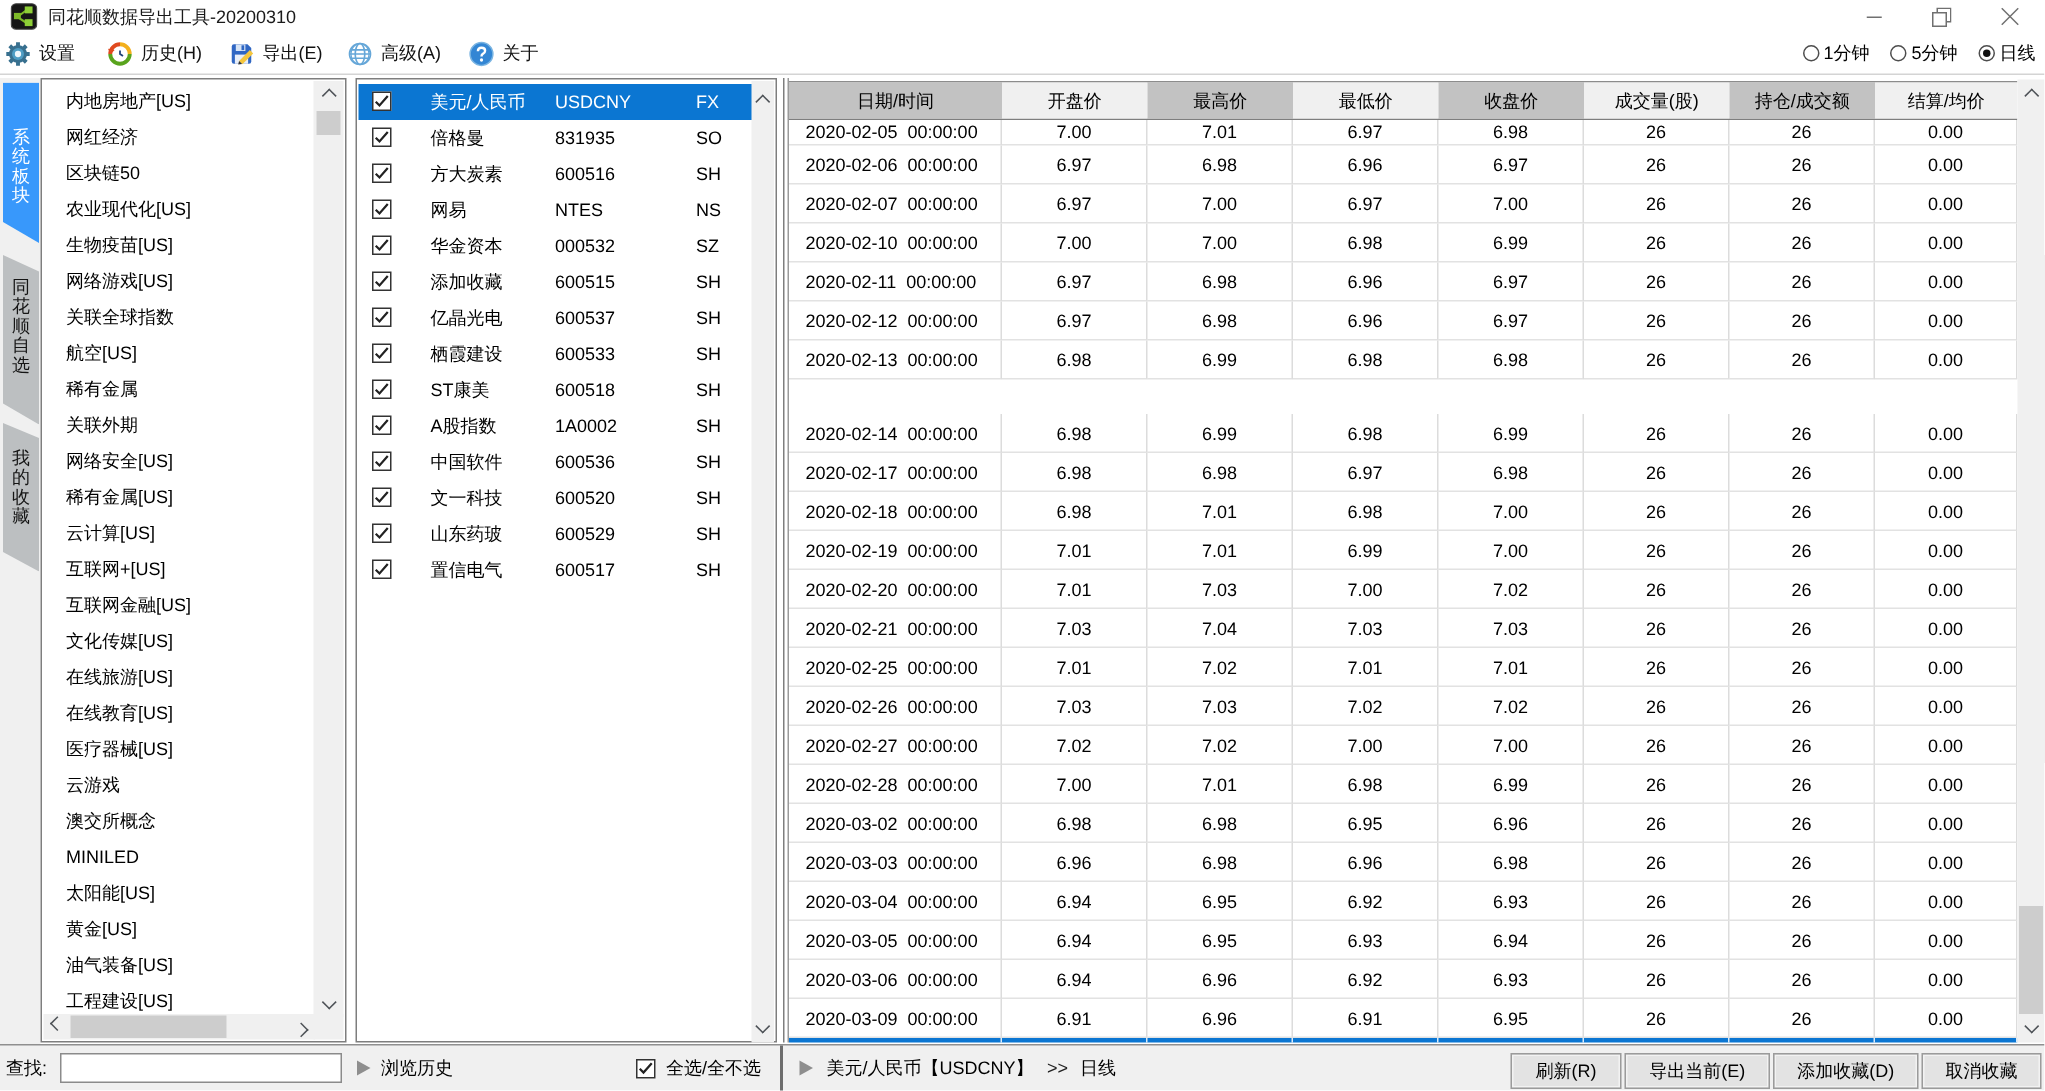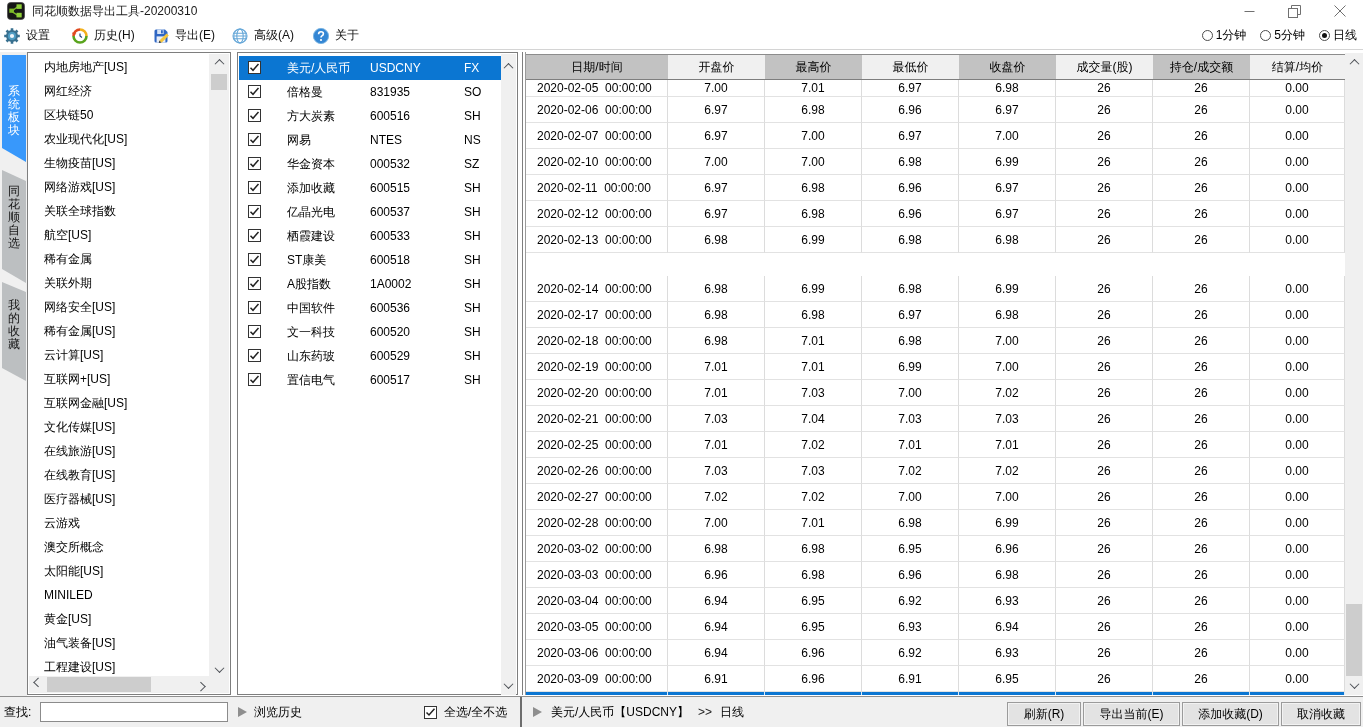--- a/index.html
+++ b/index.html
@@ -232,22 +232,22 @@
         <div class="p1-item">稀有金属[US]</div>
         <div class="p1-item">云计算[US]</div>
         <div class="p1-item">互联网+[US]</div>
         <div class="p1-item">互联网金融[US]</div>
         <div class="p1-item">文化传媒[US]</div>
         <div class="p1-item">在线旅游[US]</div>
         <div class="p1-item">在线教育[US]</div>
         <div class="p1-item">医疗器械[US]</div>
         <div class="p1-item">云游戏</div>
         <div class="p1-item">澳交所概念</div>
+        <div class="p1-item">MINILED</div>
         <div class="p1-item">太阳能[US]</div>
-        <div class="p1-item">MINILED</div>
         <div class="p1-item">黄金[US]</div>
         <div class="p1-item">油气装备[US]</div>
         <div class="p1-item">工程建设[US]</div>
       </div>
     <div class="sb p1-vscroll">
       <div class="sb-btn" style="left:0;top:0;width:20px;height:17px">
           <div class="chev up"></div>
         </div>
       <div class="sb-thumb" style="left:2px;top:20px;width:16px;height:16px"></div>
       <div class="sb-btn" style="left:0;bottom:0;width:20px;height:17px">

